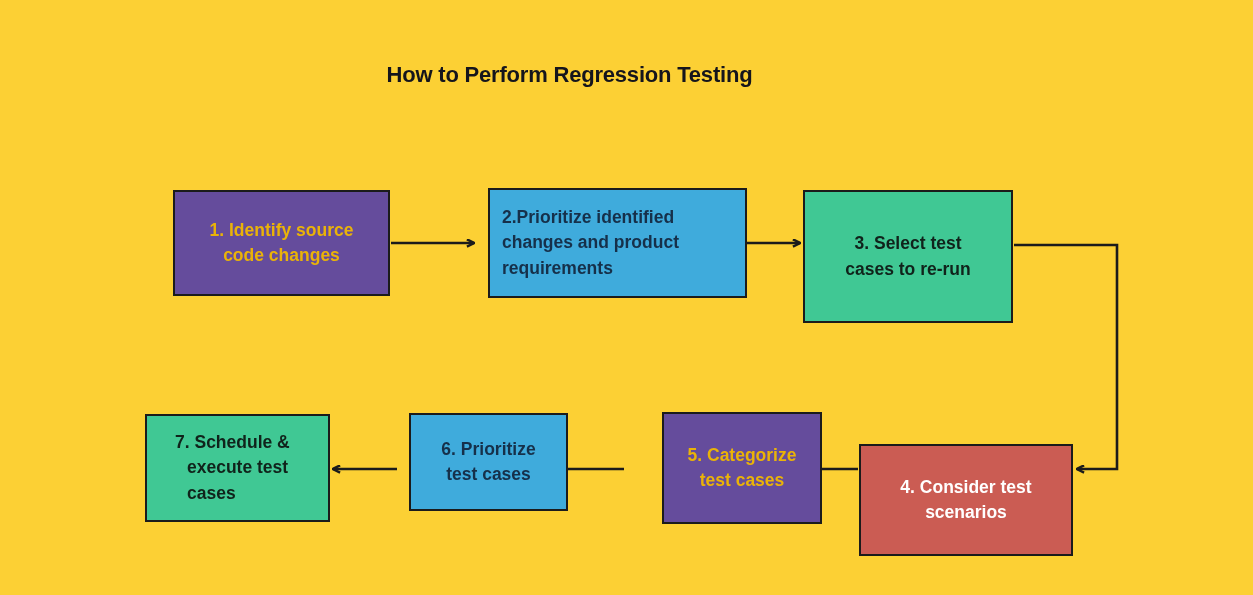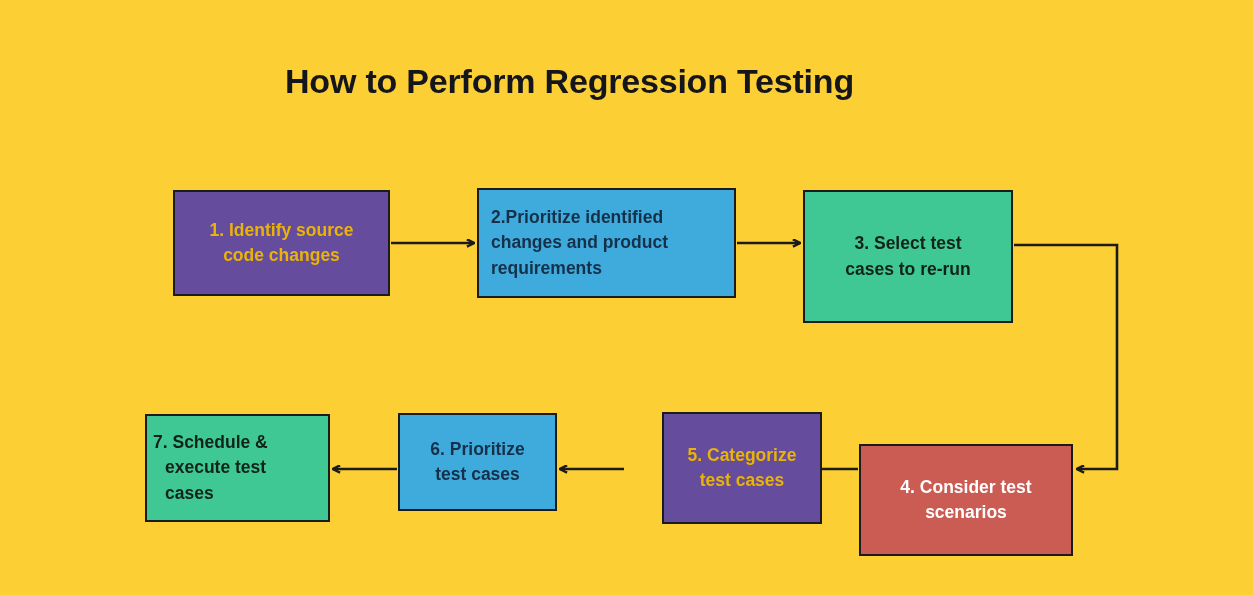--- a/index.html
+++ b/index.html
@@ -19,21 +19,21 @@
     left: 0; top: 0;
     width: 1253px;
     height: 595px;
   }
   #title {
     position: absolute;
     left: 0;
     top: 62px;
     width: 1139px;
     text-align: center;
-    font-size: 34px;
+    font-size: 22px;
     font-weight: bold;
     color: #15151c;
     letter-spacing: -0.2px;
   }
   .node {
     position: absolute;
     box-sizing: border-box;
     border: 2px solid #1b1b1b;
     display: flex;
     align-items: center;
@@ -44,26 +44,26 @@
   }
   .node .txt {
     width: 100%;
     padding: 0 12px;
     white-space: pre-line;
   }
   .node.center .txt { text-align: center; }
   .node.left .txt   { text-align: left; }
   .node.hang .txt {
     text-align: left;
-    padding-left: 18px;
+    padding-left: 40px;
     padding-right: 8px;
     text-indent: -12px;
   }
   .purple { background: #654C9C; color: #eab308; }
-  .blue   { background: #3FABDC; color: #16304a; }
+  .blue   { background: #3FABDC; color: #16304a; margin-left: 11px; }
   .green  { background: #40C894; color: #10231b; }
   .red    { background: #CB5C53; color: #ffffff; }
 
   
   #node-1 { left: 173px; top: 190px; width: 217px; height: 106px; }
   #node-2 { left: 477px; top: 188px; width: 259px; height: 110px; }
   #node-3 { left: 803px; top: 190px; width: 210px; height: 133px; }
   #node-4 { left: 859px; top: 412px; width: 214px; height: 112px; margin-top: 32px; }
   #node-5 { left: 662px; top: 412px; width: 160px; height: 112px; }
   #node-6 { left: 398px; top: 413px; width: 159px; height: 98px; }

